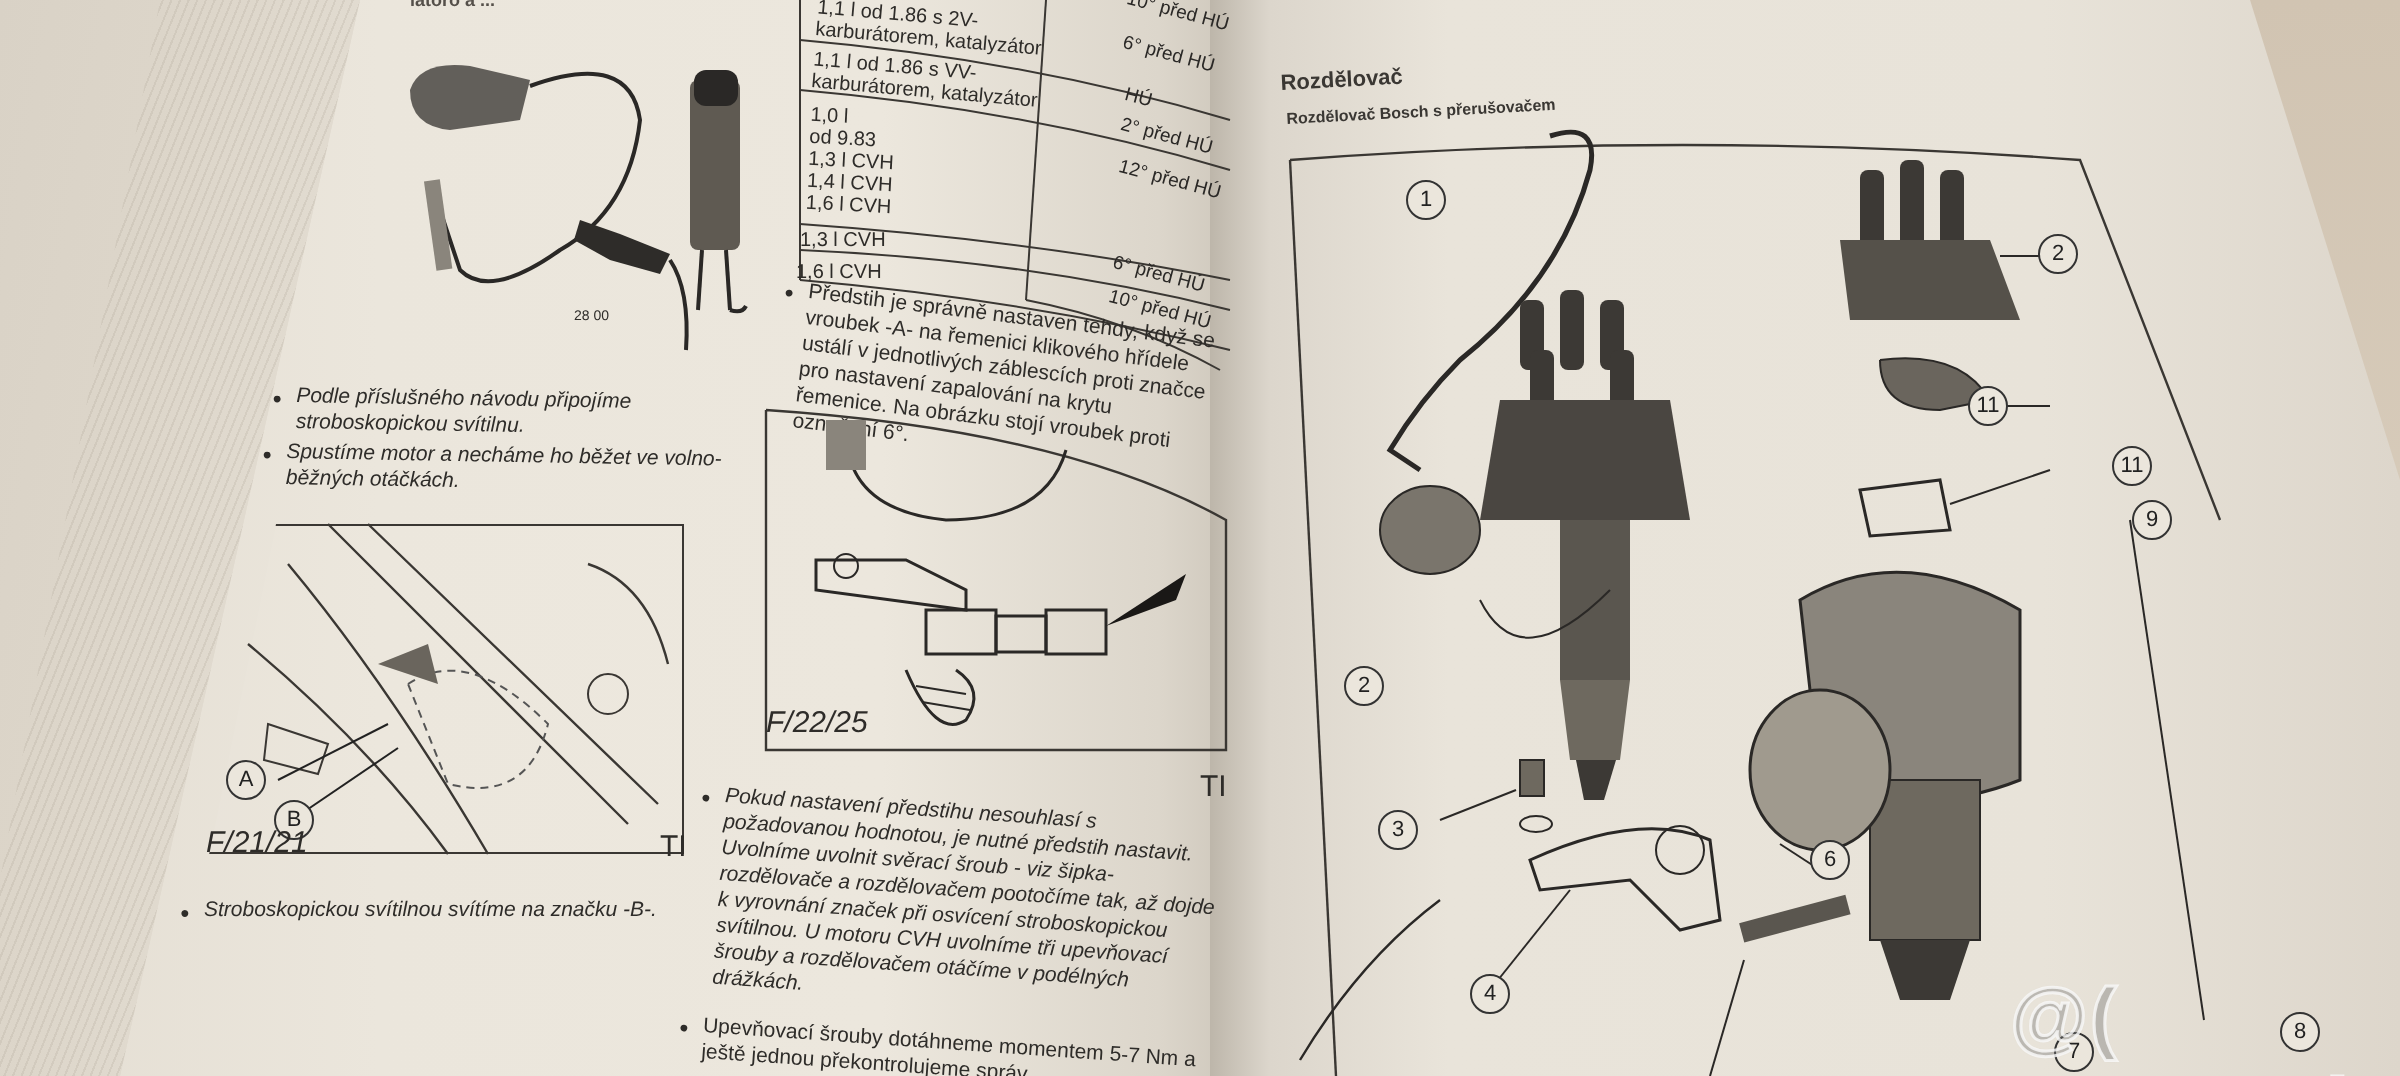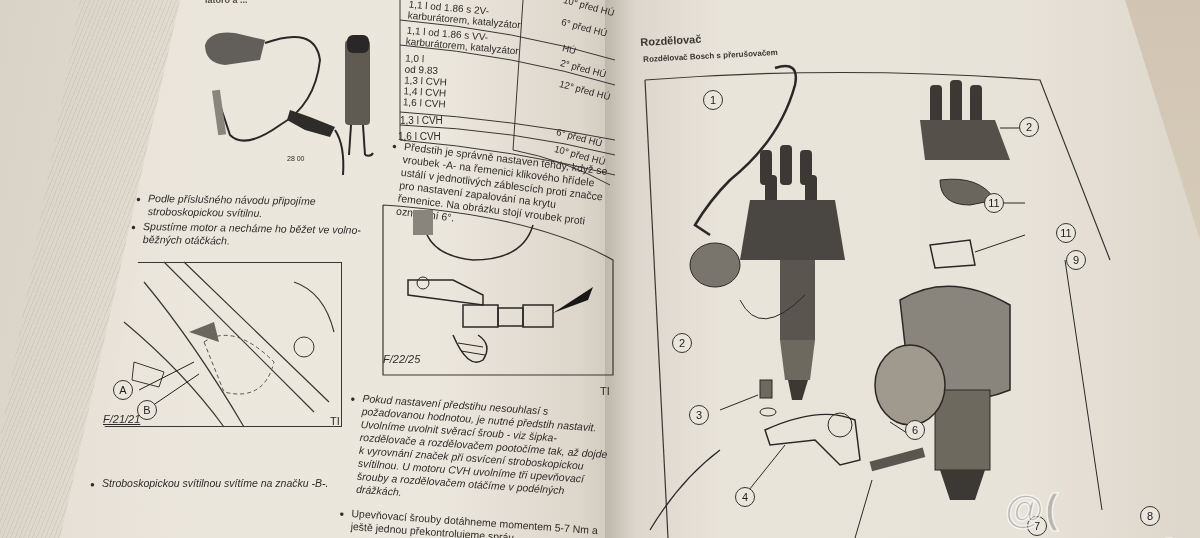--- a/index.html
+++ b/index.html
@@ -31,21 +31,21 @@
       position: absolute; left: 1080px; top: 0; width: 120px; height: 538px;
       background: linear-gradient(180deg, #d1c4b2 0%, #d7cbba 50%, #cfc4b4 100%);
       clip-path: polygon(45px 0, 120px 0, 120px 538px, 115px 538px);
     }
 
     .text { position: absolute; font-size: 10.5px; line-height: 13px; font-style: italic; color: #2e2c29; }
     .bullet::before { content: "●"; font-style: normal; font-size: 8px; position: absolute; left: -12px; top: 1px; }
 
     
     .fig-box { position: absolute; border: 1px solid #3a3733; background: rgba(255,255,255,0.05); }
-    .fig-label { position: absolute; font-size: 11px; font-style: italic; color: #2e2c29; }
+    .fig-label { position: absolute; font-size: 15px; font-style: italic; color: #2e2c29; }
     .callout {
       position: absolute; width: 20px; height: 20px; border: 1.3px solid #333; border-radius: 50%;
       font-size: 11px; text-align: center; line-height: 18px; background: #ebe6dc; color: #222;
     }
     .spec-col2 { position: absolute; font-size: 9.5px; line-height: 12px; transform: rotate(15deg); transform-origin: 0 0; }
 
     .section-title { position: absolute; font-weight: bold; font-size: 11px; color: #3a3733; transform: rotate(-3deg); transform-origin: 0 0; }
     .section-subtitle { position: absolute; font-weight: bold; font-size: 8px; color: #3a3733; transform: rotate(-3deg); transform-origin: 0 0; }
 
     .watermark {
@@ -91,24 +91,24 @@
   <path d="M100 80 Q130 60 170 100 Q160 140 120 130 Z" fill="none" stroke="#555" stroke-dasharray="4 3"></path>
   <path d="M190 20 Q220 30 230 70" fill="none" stroke="#3a3733" stroke-width="1.2"></path>
   <circle cx="200" cy="85" r="10" fill="none" stroke="#3a3733"></circle>
   <path d="M30 100 L60 110 L55 125 L28 118 Z" fill="none" stroke="#3a3733"></path>
   <path d="M85 70 L110 60 L115 80 Z" fill="#6a655d"></path>
   <line x1="35" y1="128" x2="90" y2="100" stroke="#222"></line>
   <line x1="42" y1="148" x2="95" y2="112" stroke="#222"></line>
 </svg>
 <div class="callout" style="left:113px;top:380px;">A</div>
 <div class="callout" style="left:137px;top:400px;">B</div>
-<div class="fig-label" style="left:103px;top:413px;text-decoration:underline;">F/21/21</div>
+<div class="fig-label" style="left:103px;top:413px;">F/21/21</div>
 <div class="fig-label" style="left:330px;top:415px;font-style:normal;">TI</div>
 
-<div class="text bullet" style="left:102px;top:449px;width:260px;margin-top:28px;">Stroboskopickou svítilnou svítíme na značku -B-.</div>
+<div class="text bullet" style="left:102px;top:449px;width:260px;">Stroboskopickou svítilnou svítíme na značku -B-.</div>
 
 <svg style="left:395px;top:0;" width="230" height="185" viewBox="0 0 230 185">
   <line x1="5" y1="0" x2="5" y2="140" stroke="#3a3733"></line>
   <line x1="128" y1="0" x2="118" y2="150" stroke="#3a3733"></line>
   <path d="M5 20 Q120 30 220 60" fill="none" stroke="#3a3733"></path>
   <path d="M5 45 Q120 55 220 85" fill="none" stroke="#3a3733"></path>
   <path d="M5 112 Q120 120 220 140" fill="none" stroke="#3a3733"></path>
   <path d="M5 125 Q120 130 220 155" fill="none" stroke="#3a3733"></path>
   <path d="M5 140 Q120 150 220 175" fill="none" stroke="#3a3733"></path>
   <path d="M118 150 Q170 160 215 185" fill="none" stroke="#3a3733"></path>

